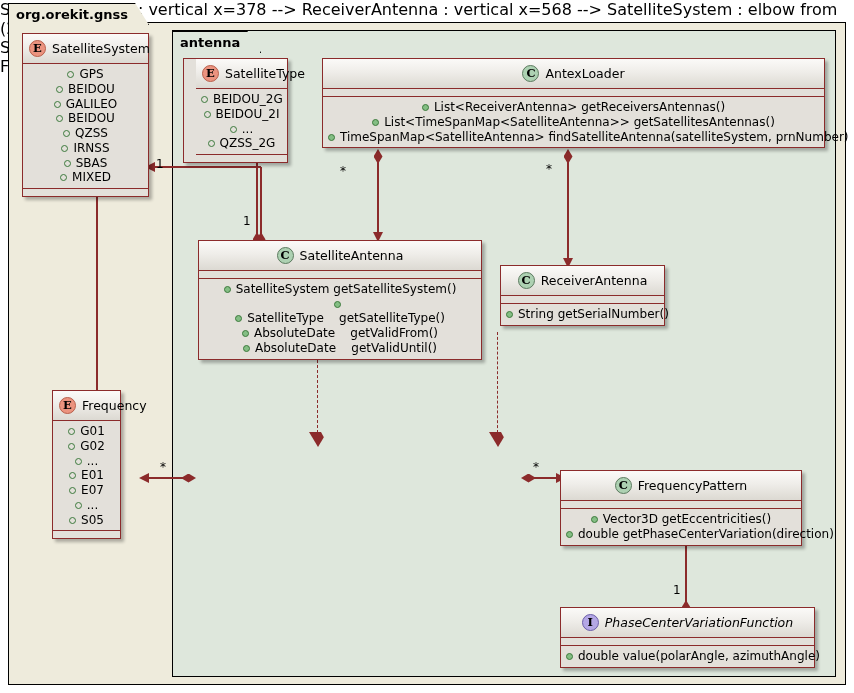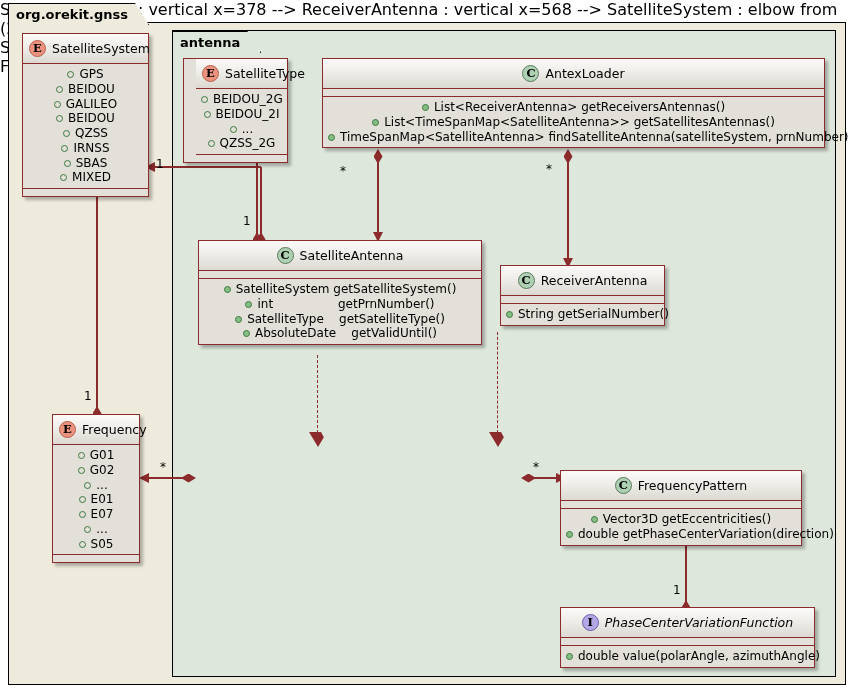--- a/index.html
+++ b/index.html
@@ -360,39 +360,40 @@
   </div>
 
   
   <div class="uml" style="left:198px; top:240px; width:284px;">
     <div class="uml-head">
       <span class="stereo st-C">C</span><span class="title-txt">SatelliteAntenna</span>
     </div>
     <div class="uml-sep"></div>
     <div class="uml-body">
       <div class="mrow"><span class="dot"></span><span class="mtxt">SatelliteSystem getSatelliteSystem()</span></div>
-      <div class="mrow"><span class="dot"></span><span class="mtxt">int                 getPrnNumber()</span></div>
+      <div class="mrow"><span class="dot"></span></div>
       <div class="mrow"><span class="dot"></span><span class="mtxt">SatelliteType    getSatelliteType()</span></div>
+      <div class="mrow"><span class="dot"></span><span class="mtxt">AbsoluteDate    getValidFrom()</span></div>
       <div class="mrow"><span class="dot"></span><span class="mtxt">AbsoluteDate    getValidUntil()</span></div>
     </div>
   </div>
 
   
   <div class="uml" style="left:500px; top:265px; width:165px;">
     <div class="uml-head">
       <span class="stereo st-C">C</span><span class="title-txt">ReceiverAntenna</span>
     </div>
     <div class="uml-sep"></div>
     <div class="uml-body">
       <div class="mrow"><span class="dot"></span><span class="mtxt">String getSerialNumber()</span></div>
     </div>
   </div>
 
   
-  <div class="uml" style="left:52px; top:414px; width:88px;">
+  <div class="uml" style="left:52px; top:390px; width:69px;">
     <div class="uml-head enum-head">
       <span class="stereo st-E">E</span><span class="title-txt">Frequency</span>
     </div>
     <div class="uml-body">
       <div class="mrow"><span class="ring"></span><span class="mtxt">G01</span></div>
       <div class="mrow"><span class="ring"></span><span class="mtxt">G02</span></div>
       <div class="mrow"><span class="ring"></span><span class="mtxt">...</span></div>
       <div class="mrow"><span class="ring"></span><span class="mtxt">E01</span></div>
       <div class="mrow"><span class="ring"></span><span class="mtxt">E07</span></div>
       <div class="mrow"><span class="ring"></span><span class="mtxt">...</span></div>

